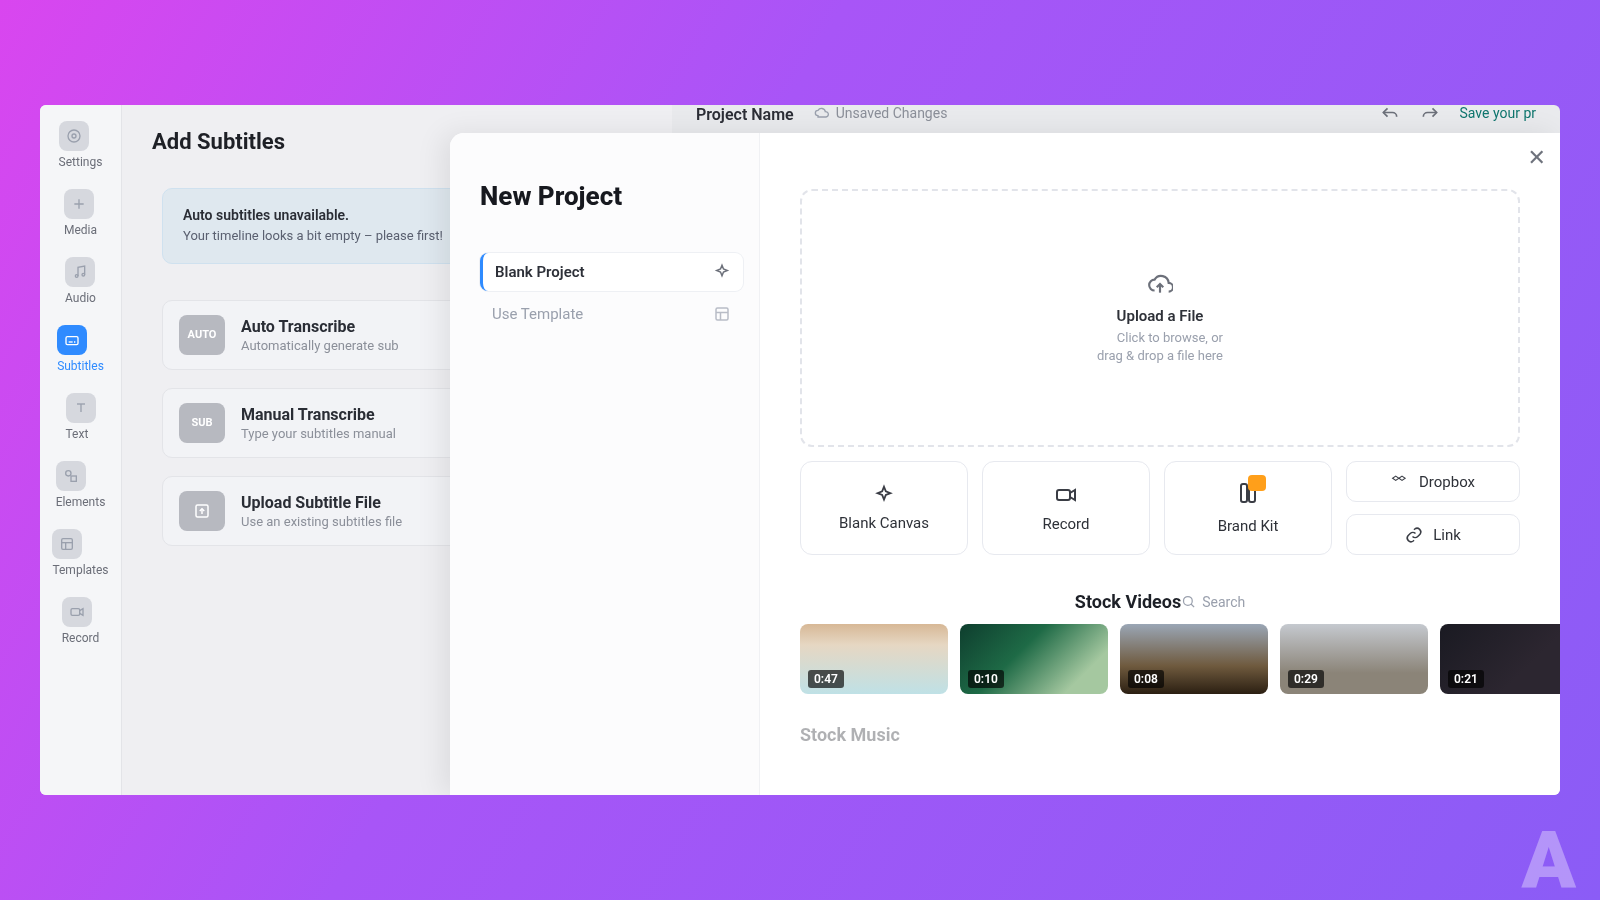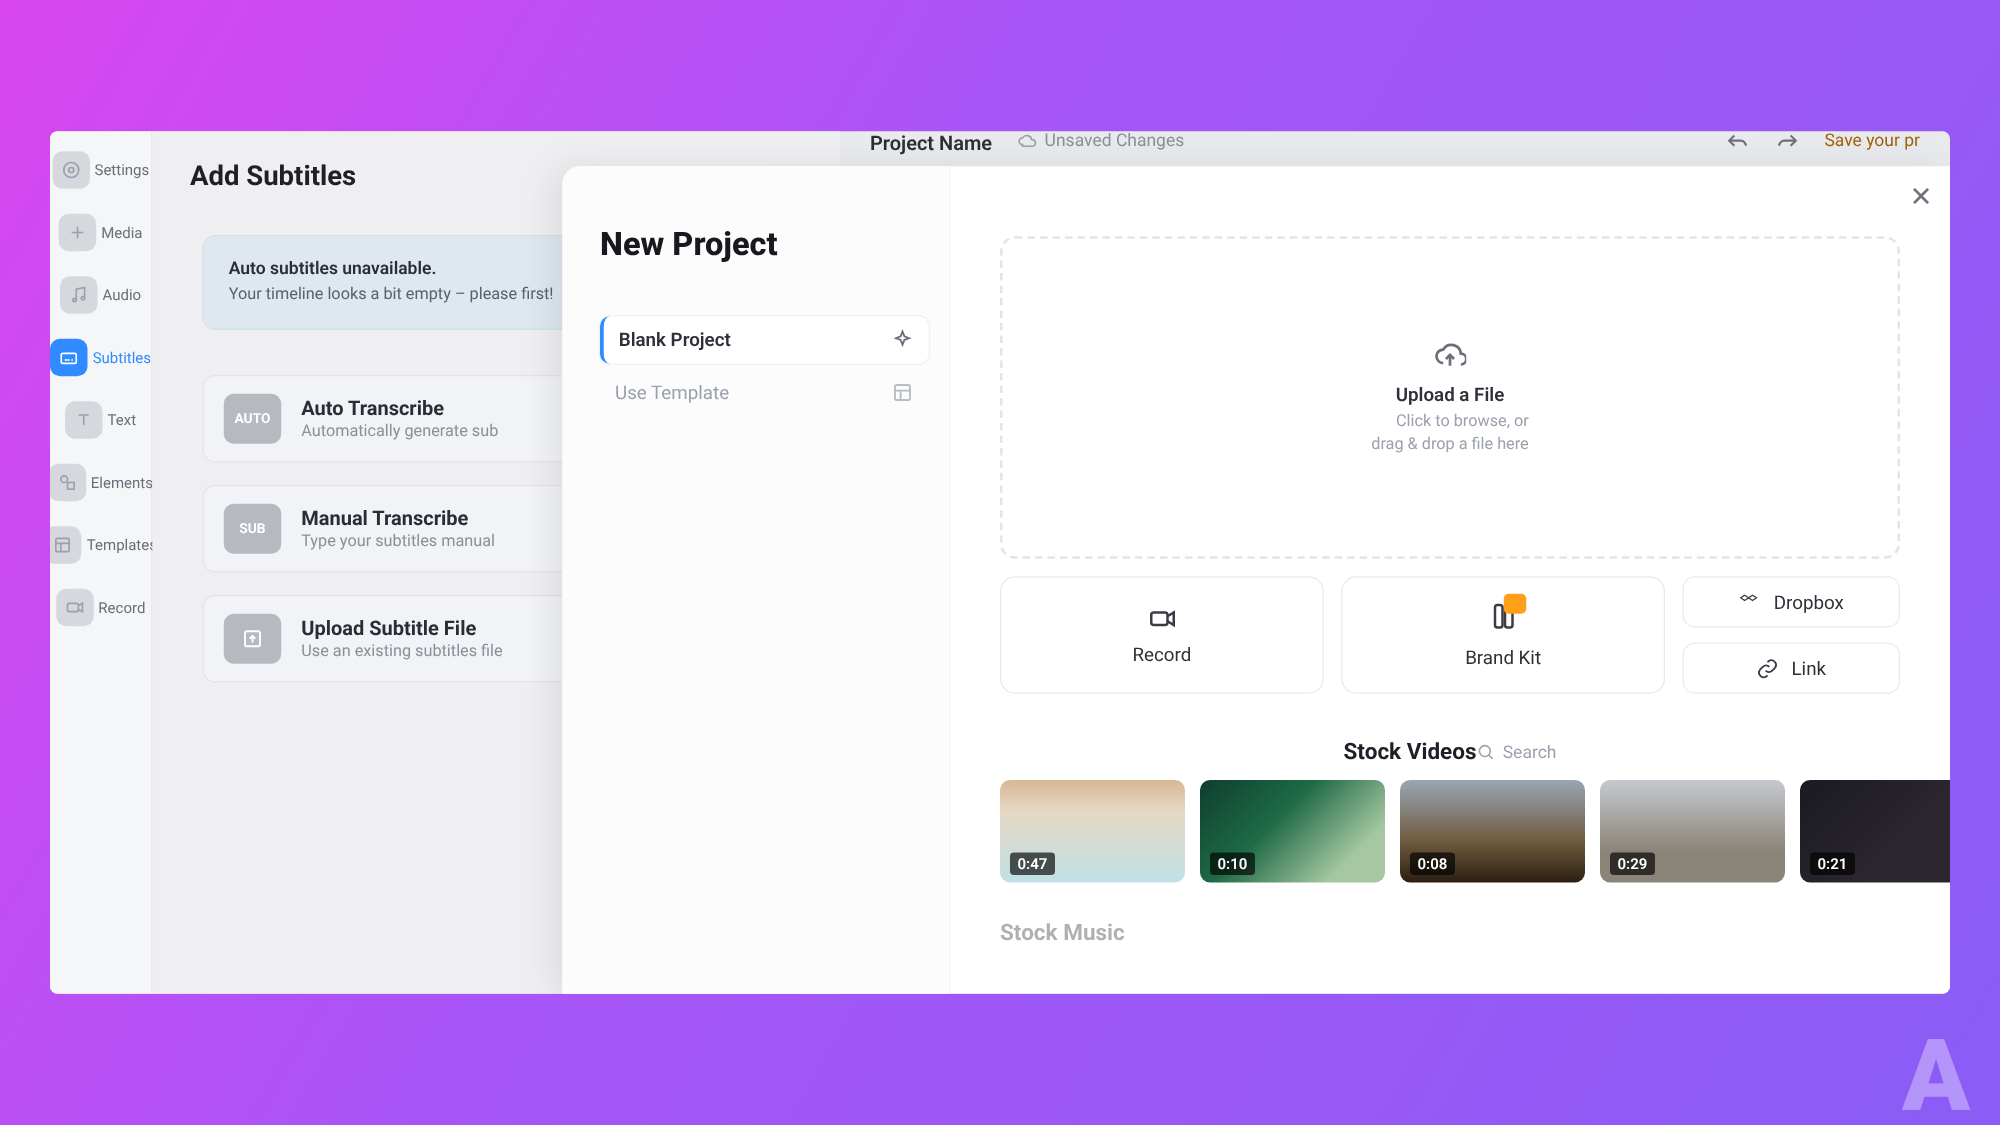--- a/index.html
+++ b/index.html
@@ -18,21 +18,21 @@
     overflow: hidden;
   }
   
   .sidebar {
     width: 82px; flex: 0 0 82px;
     background: #f5f6f8;
     border-right: 1px solid #e3e4e8;
     display: flex; flex-direction: column; align-items: center;
     padding-top: 16px; gap: 20px;
   }
-  .side-item { display:flex; flex-direction:row; align-items:center; gap:4px; cursor:pointer; }
+  .side-item { display:flex; flex-direction:column; align-items:flex-start; gap:4px; cursor:pointer; }
   .side-icon {
     width: 30px; height: 30px; border-radius: 8px;
     background: #d6d8de;
     display:flex; align-items:center; justify-content:center;
   }
   .side-item.active .side-icon { background:#2f8bff; }
   .side-item.active .side-label { color:#2f8bff; }
   .side-label { font-size: 12px; color:#6b6e78; }
   .side-icon svg { stroke:#9aa0ad; fill:none; stroke-width:2; }
   .side-item.active svg { stroke:#fff; }
@@ -65,21 +65,21 @@
   .option-texts .t2 { font-size:13px; color:#8b8f99; margin-top:2px;}
   
   .topbar {
     position:absolute; left:632px; right:0; top:0; height:40px;
     display:flex; align-items:flex-start; gap:20px; padding:0 24px;
   }
   .topbar .pname { font-size:16px; font-weight:600; color:#2c2e36; }
   .topbar .unsaved { font-size:14px; color:#8b8f99; display:flex; align-items:center; gap:6px;}
   .topbar .spacer { flex:1; }
   .topbar .undo, .topbar .redo { color:#888; }
-  .topbar .save { font-size:14px; color:#a16207; }
+  .topbar .save { font-size:14px; color:#0f766e; }
   
   .modal {
     position:absolute; left:410px; right:0; top:28px; bottom:0;
     background:#fff; border-top-left-radius:14px;
     box-shadow: -8px 0 28px rgba(0,0,0,0.08);
     display:flex;
   }
   .modal .close {
     position:absolute; right:14px; top:12px; font-size:22px; color:#6f737d; cursor:pointer;
   }
@@ -119,21 +119,21 @@
   .bk-wrap { position:relative; }
   .bk-badge {
     position:absolute; top:-6px; right:-6px; width:18px; height:16px; border-radius:4px;
     background:#ff9f1a;
   }
   .section-head { display:flex; align-items:center; justify-content:center; margin-top:36px; margin-bottom:12px;}
   .section-head .title { font-size:18px; font-weight:700; color:#1d2027; }
   .section-head .search { font-size:14px; color:#9aa0ad; display:flex; align-items:center; gap:6px; cursor:pointer;}
   .thumb-row { display:flex; gap:12px; }
   .thumb {
-    width:148px; height:82px; border-radius:8px; position:relative; overflow:hidden;
+    width:148px; height:70px; border-radius:8px; position:relative; overflow:hidden;
     background:#888; flex:0 0 148px;
   }
   .thumb .dur {
     position:absolute; left:8px; bottom:6px; background:rgba(0,0,0,0.66);
     color:#fff; font-size:12px; font-weight:600; padding:2px 6px; border-radius:3px;
   }
   .thumb.t1 { background:linear-gradient(180deg,#d7b896 0%, #e6d7c3 30%, #bfe1e6 100%); }
   .thumb.t2 { background:linear-gradient(135deg,#0e3e2e,#1e6a46 40%, #a5c8a0 80%); }
   .thumb.t3 { background:linear-gradient(180deg,#9aa6b5 0%, #6f5a3e 60%, #2b1f12 100%); }
   .thumb.t4 { background:linear-gradient(180deg,#c5c9cf 0%, #8b8478 70%); }
@@ -308,20 +308,26 @@
             <path d="M12 12v8"></path>
             <path d="M9 15l3-3 3 3"></path>
           </svg>
         <div class="uz-title">Upload a File</div>
         <div class="uz-sub" style="white-space:pre-line">Click to browse, or
 drag &amp; drop a file here</div>
       </div>
 
       <div class="action-row">
         <div class="action-card">
+          <svg width="22" height="22" viewBox="0 0 24 24" stroke="#3a3d45" fill="none" stroke-width="2">
+              <path d="M12 3l2 5 5 2-5 2-2 5-2-5-5-2 5-2 2-5z"></path>
+            </svg>
+          <span>Blank Canvas</span>
+        </div>
+        <div class="action-card">
           <svg width="24" height="24" viewBox="0 0 24 24" stroke="#3a3d45" fill="none" stroke-width="2">
               <rect x="3" y="7" width="13" height="10" rx="2"></rect>
               <path d="M16 10l5-3v10l-5-3"></path>
             </svg>
           <span>Record</span>
         </div>
         <div class="action-card">
           <span class="bk-wrap">
             <svg width="24" height="24" viewBox="0 0 24 24" stroke="#3a3d45" fill="none" stroke-width="2">
                 <rect x="5" y="3" width="6" height="18" rx="2"></rect>

